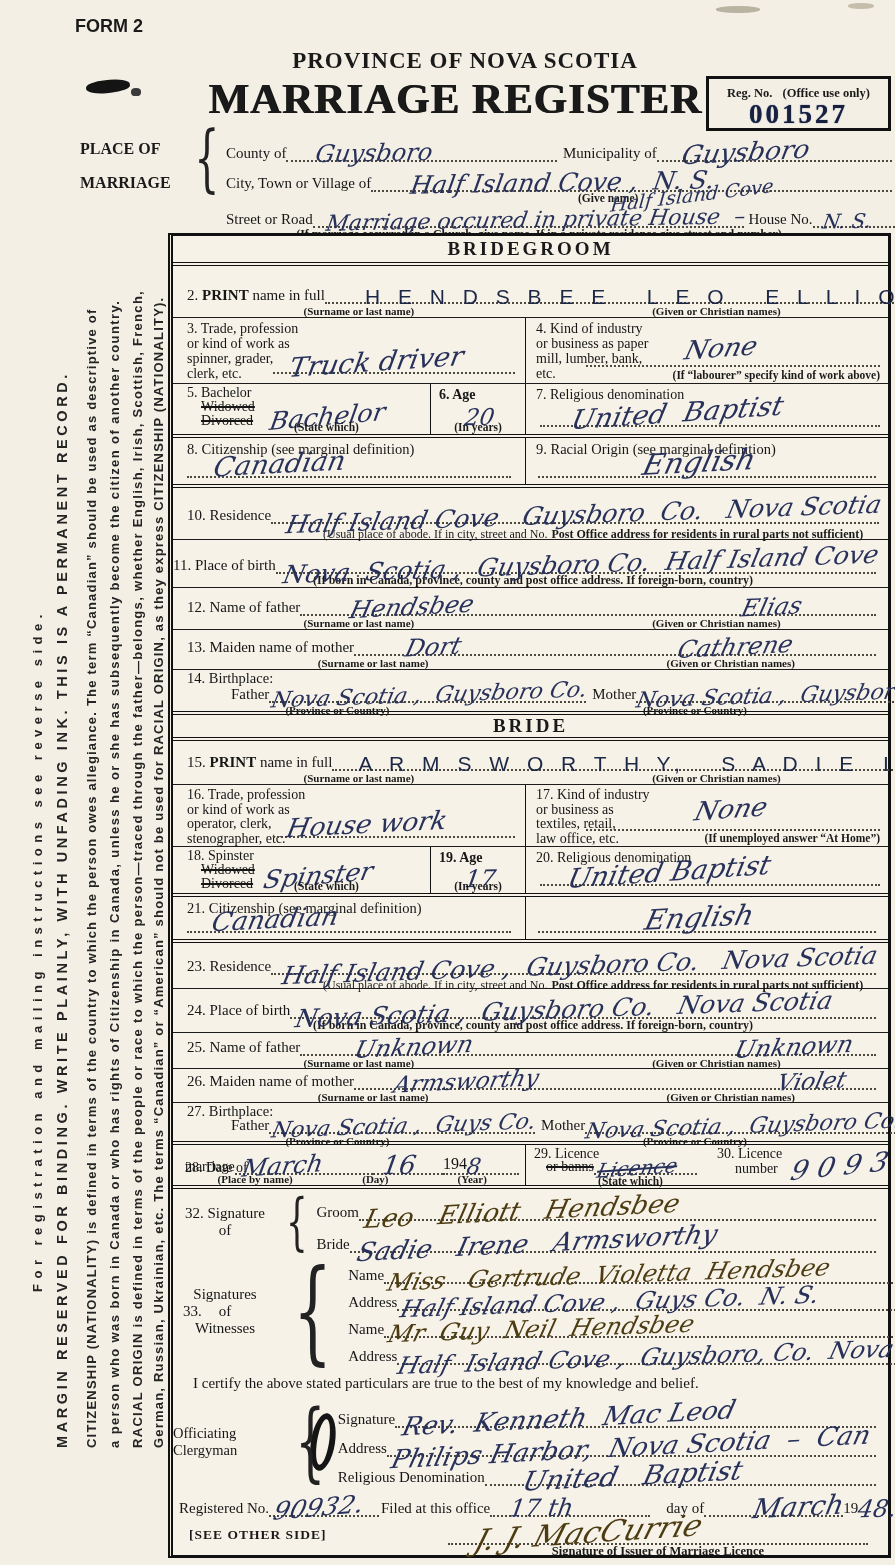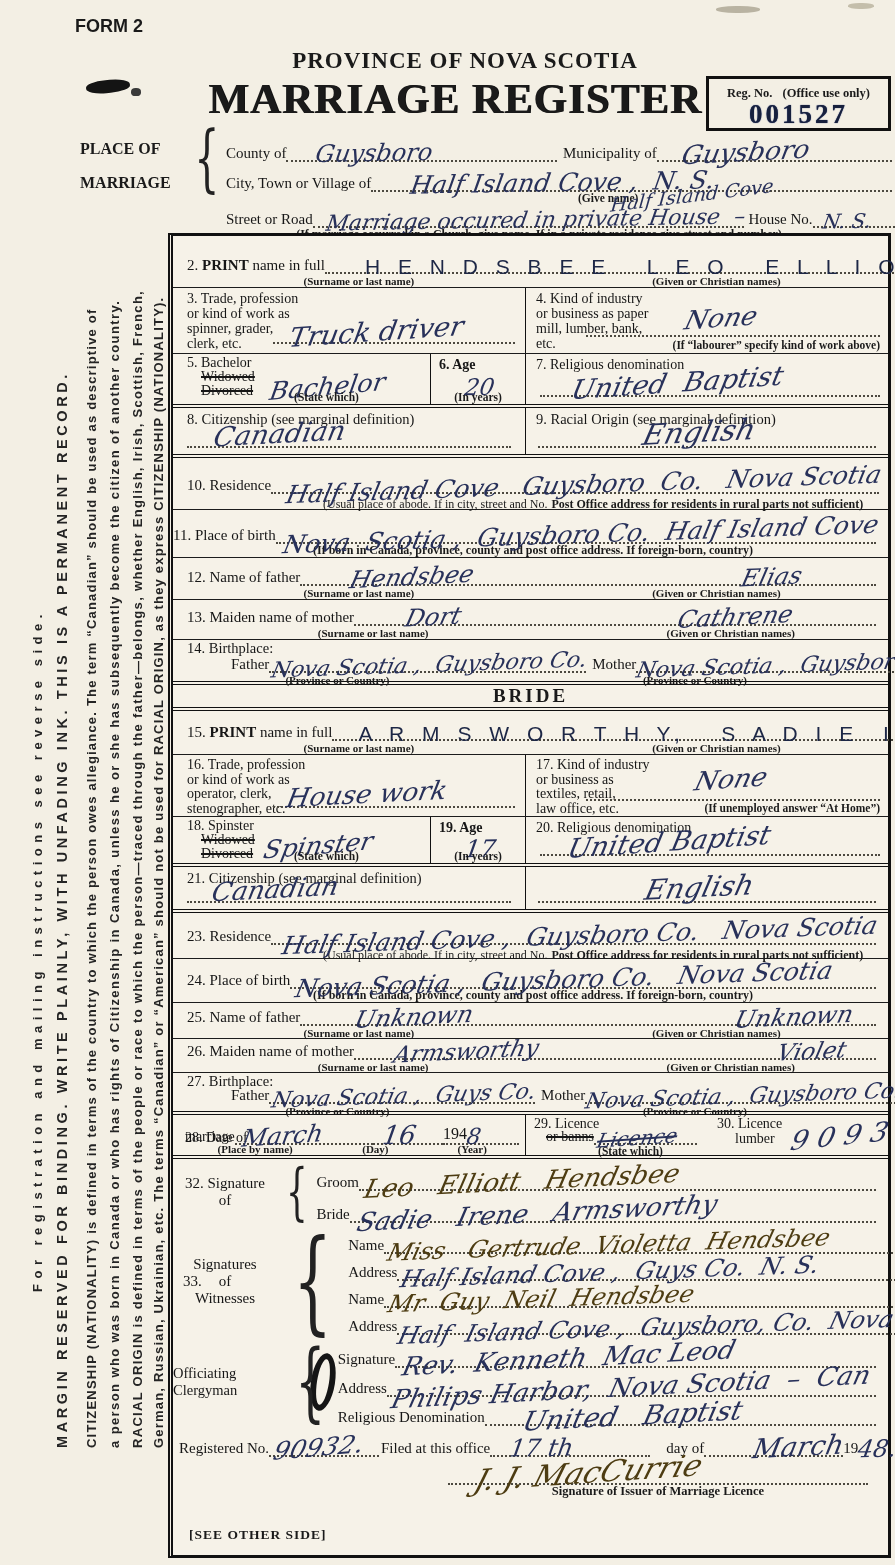--- a/index.html
+++ b/index.html
@@ -99,20 +99,23 @@
         <span class="dfill" style="flex:0 0 110px">
             <span class="hw" style="font-size:20px">N. S.</span>
           </span>
       </div>
       <div class="note center" style="padding-right:40px;font-size:12px">(If marriage occurred in a Church, give name.  If in a private residence give street and number)</div>
     </div>
   </div>
 
   <div class="formtable">
 
+    <div class="row dbl sechdr" style="height:30px">
+        <span>BRIDEGROOM</span>
+      </div>
 
     <div class="row" style="height:52px">
       <div class="wline" style="padding:12px 10px 0 14px;height:38px">
         <span class="lbl nowrap"><span>2.</span> <b>PRINT</b> <span>name in full</span></span>
         <span class="dfill">
             <span class="hwprint" style="margin-left:40px">H E N D S B E E   L E O   E L L I O T T</span>
           </span>
       </div>
       <div class="subs">
           <span style="flex:0 0 52%">(Surname or last name)</span>
@@ -416,21 +419,21 @@
           <div class="wline" style="padding:0 8px 0 20px;height:14px">
             <span class="lbl strike nowrap" style="font-size:14px">or banns</span>
             <span class="dfill">
                 <span class="hw strike" style="font-size:20px;margin-left:4px;transform:skewX(-16deg) rotate(-4deg)">Licence</span>
               </span>
           </div>
           <div class="note center" style="padding-left:30px">(State which)</div>
         </div>
         <div style="flex:1">
           <div class="lbl" style="padding:1px 0 0 12px;font-size:14px;line-height:15px">30. Licence</div>
-          <div class="lbl" style="padding-left:30px;font-size:14px;line-height:15px">lumber</div>
+          <div class="lbl" style="padding-left:30px;font-size:14px;line-height:15px">number</div>
           <span class="hw" style="position:absolute;left:88px;top:6px;font-size:27px;transform:skewX(-18deg) rotate(-6deg)">9 0 9 3 2</span>
         </div>
       </div>
     </div>
 
     <div class="row nob" style="height:66px">
       <div class="sigrow">
         <div style="flex:0 0 104px;text-align:center">
           <div class="lbl nowrap"><span>32.</span> <span>Signature</span></div>
           <div class="lbl">of</div>
@@ -483,20 +486,23 @@
           <div class="wline" style="height:27px">
             <span class="lbl nowrap">Address</span>
             <span class="dfill">
                 <span class="hw" style="font-size:24px;margin-left:4px;transform:skewX(-16deg) rotate(-2deg)">Half  Island Cove ,  Guysboro, Co.  Nova Scotia</span>
               </span>
           </div>
         </div>
       </div>
     </div>
 
+    <div class="row nob" style="height:30px">
+      <div class="lbl" style="padding:8px 0 0 20px;font-size:15px">I certify the above stated particulars are true to the best of my knowledge and belief.</div>
+    </div>
 
     <div class="row nob" style="height:90px">
       <div class="inkloop" style="left:138px;top:16px"></div>
       <div class="sigrow">
         <div style="flex:0 0 110px;">
           <div class="lbl" style="font-size:14.5px">Officiating</div>
           <div class="lbl" style="font-size:14.5px">Clergyman</div>
         </div>
         <div class="brace" style="font-size:86px">{</div>
         <div class="siglines">

